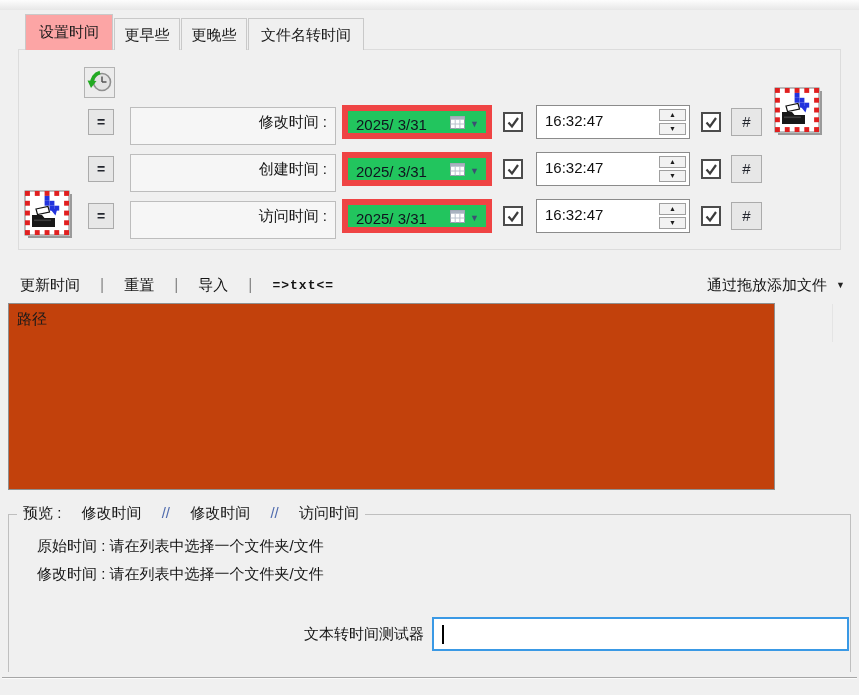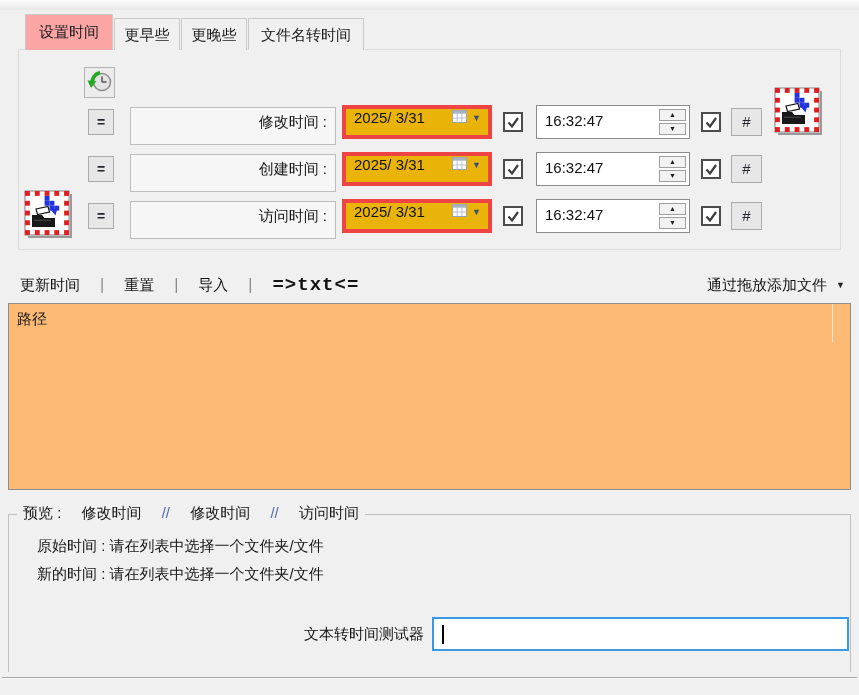--- a/index.html
+++ b/index.html
@@ -30,21 +30,21 @@
   .icon-btn { background:#ececec; border:1px solid #b3b3b3;
     display:flex; align-items:center; justify-content:center; }
 
   
   .time-row { position:absolute; left:0; width:859px; height:34px; }
   .eq-btn { position:absolute; left:88px; top:4px; width:26px; height:26px; line-height:24px; }
   .label-field { position:absolute; left:130px; top:2px; width:206px; height:38px;
     background:#f6f6f6; border:1px solid #bdbdbd; text-align:right;
     padding-right:8px; line-height:28px; color:#151515; }
   .date-field { position:absolute; left:342px; top:0; width:150px; height:34px;
-    background:#eab308; border:4px solid #ef4444; display:flex; align-items:flex-start; }
+    background:#22c55e; border:6px solid #ef4444; display:flex; align-items:flex-end; }
   .date-text { padding-left:8px; color:#10131f; flex:1 1 auto; }
   .cal-wrap { display:flex; align-items:center; gap:5px; padding-right:7px; }
   .dd-arrow { font-size:9px; color:#3c4f73; line-height:1; }
   .checkbox { position:absolute; top:7px; width:20px; height:20px; background:#fff;
     border:2px solid #4c4c4c; display:flex; align-items:center; justify-content:center; }
   .checkbox svg { width:14px; height:14px; }
   .time-field { position:absolute; left:536px; top:0; width:154px; height:34px;
     background:#fff; border:1px solid #8b8b8b; }
   .time-text { position:absolute; left:8px; top:6px; color:#101010; }
   .spinner { position:absolute; right:3px; top:3px; width:27px; height:26px; }
@@ -54,27 +54,27 @@
   .spin-up { top:0; } .spin-down { top:14px; }
   .cb1 { left:503px; } .cb2 { left:701px; }
   .hash-btn { position:absolute; left:731px; top:3px; width:31px; height:28px;
     line-height:26px; font-size:15px; }
 
   
   .toolbar { left:18px; top:272px; height:26px; display:flex; align-items:center; }
   .tool-item { color:#141414; padding:0 2px; }
   .tool-sep { color:#8a8a8a; margin:0 18px; font-size:16px; }
   .tool-txt { font-family:"Liberation Mono","DejaVu Sans Mono",monospace;
-    font-size:19px; font-weight:600; letter-spacing:1px; }
+    font-size:13px; font-weight:600; letter-spacing:1px; }
   .add-files { right:14px; top:272px; height:26px; display:flex;
     align-items:center; gap:9px; }
   .add-files .dd { font-size:9px; color:#222; }
 
   
-  .file-list { left:8px; top:303px; width:843px; height:187px; background:#fdba74;
+  .file-list { left:8px; top:303px; width:767px; height:187px; background:#c2410c;
     border:1px solid #8f8f8f; }
   .list-header { position:absolute; left:8px; top:6px; color:#1a1a1a; }
   .col-sep { position:absolute; left:823px; top:0; width:1px; height:38px; background:#e4e4e4; }
 
   
   .preview-box { left:8px; top:514px; width:843px; height:158px;
     border:1px solid #bfbfbf; border-bottom:none; }
   .legend { position:absolute; left:8px; top:-11px; background:#f0f0f0;
     padding:0 6px; white-space:nowrap; color:#161616; }
   .legend .part { margin-left:16px; }
@@ -311,21 +311,21 @@
   <div class="abs preview-box">
     <div class="legend">
       <span>预览 :</span>
       <span class="part">修改时间</span>
       <span class="sep">//</span>
       <span class="part">修改时间</span>
       <span class="sep">//</span>
       <span class="part">访问时间</span>
     </div>
     <div class="preview-line pl-1">原始时间 : 请在列表中选择一个文件夹/文件</div>
-    <div class="preview-line pl-2">新的时间 : 请在列表中选择一个文件夹/文件</div>
+    <div class="preview-line pl-2">修改时间 : 请在列表中选择一个文件夹/文件</div>
   </div>
 
   <div class="abs tester-label">文本转时间测试器</div>
   <div class="abs tester-input" value="">
     <span class="caret"></span>
   </div>
 
   <div class="abs divider-dark"></div>
   <div class="abs divider-lite"></div>
 

